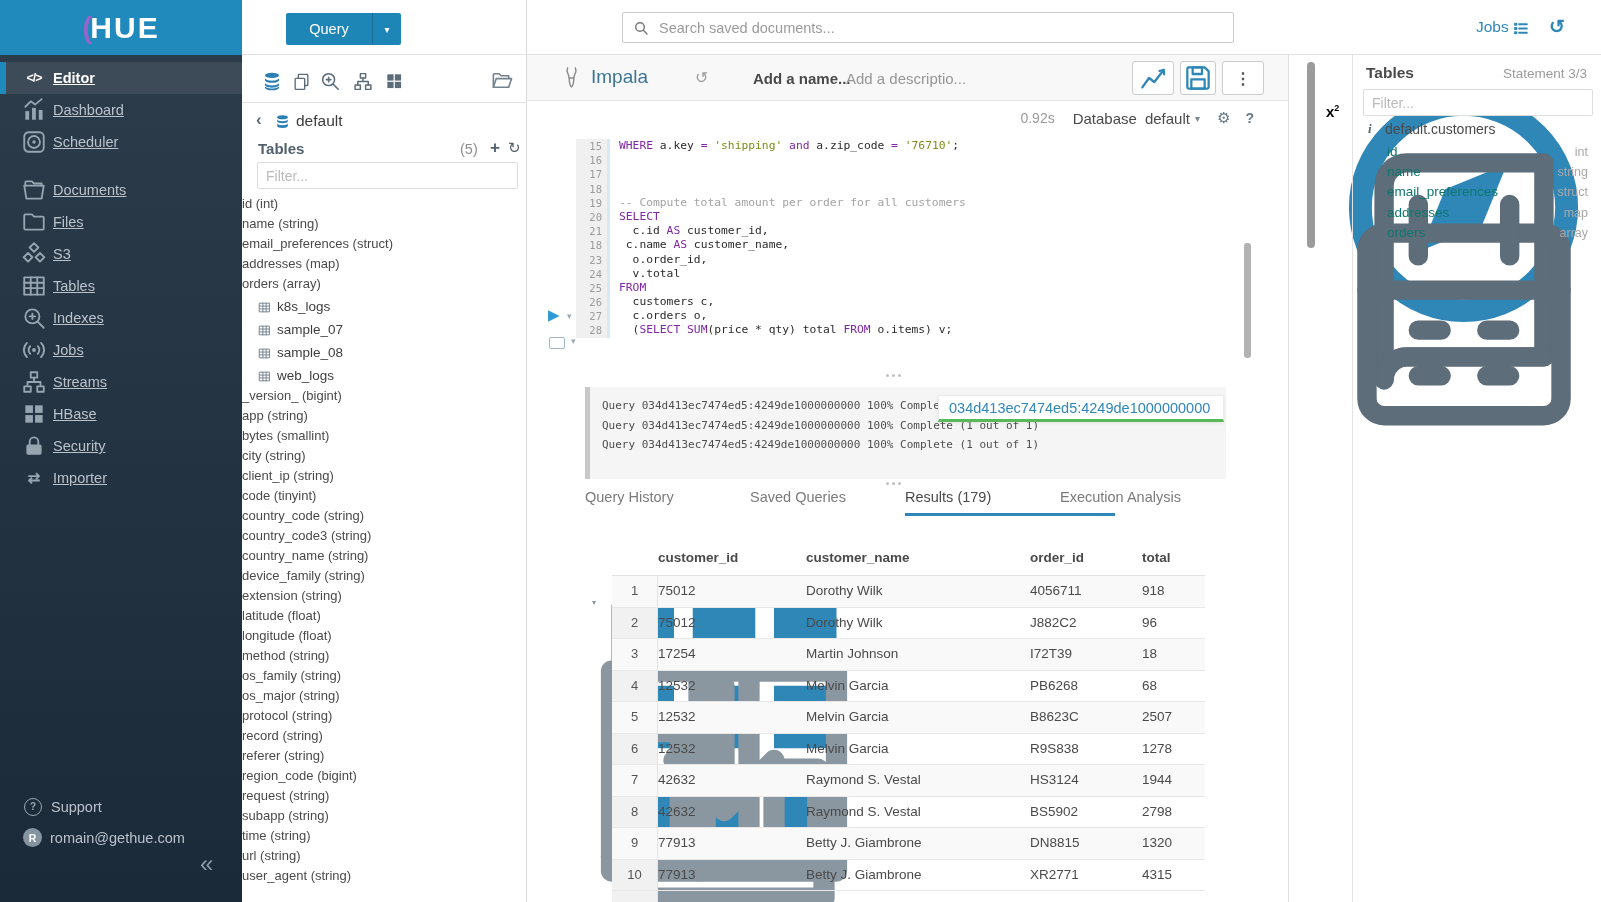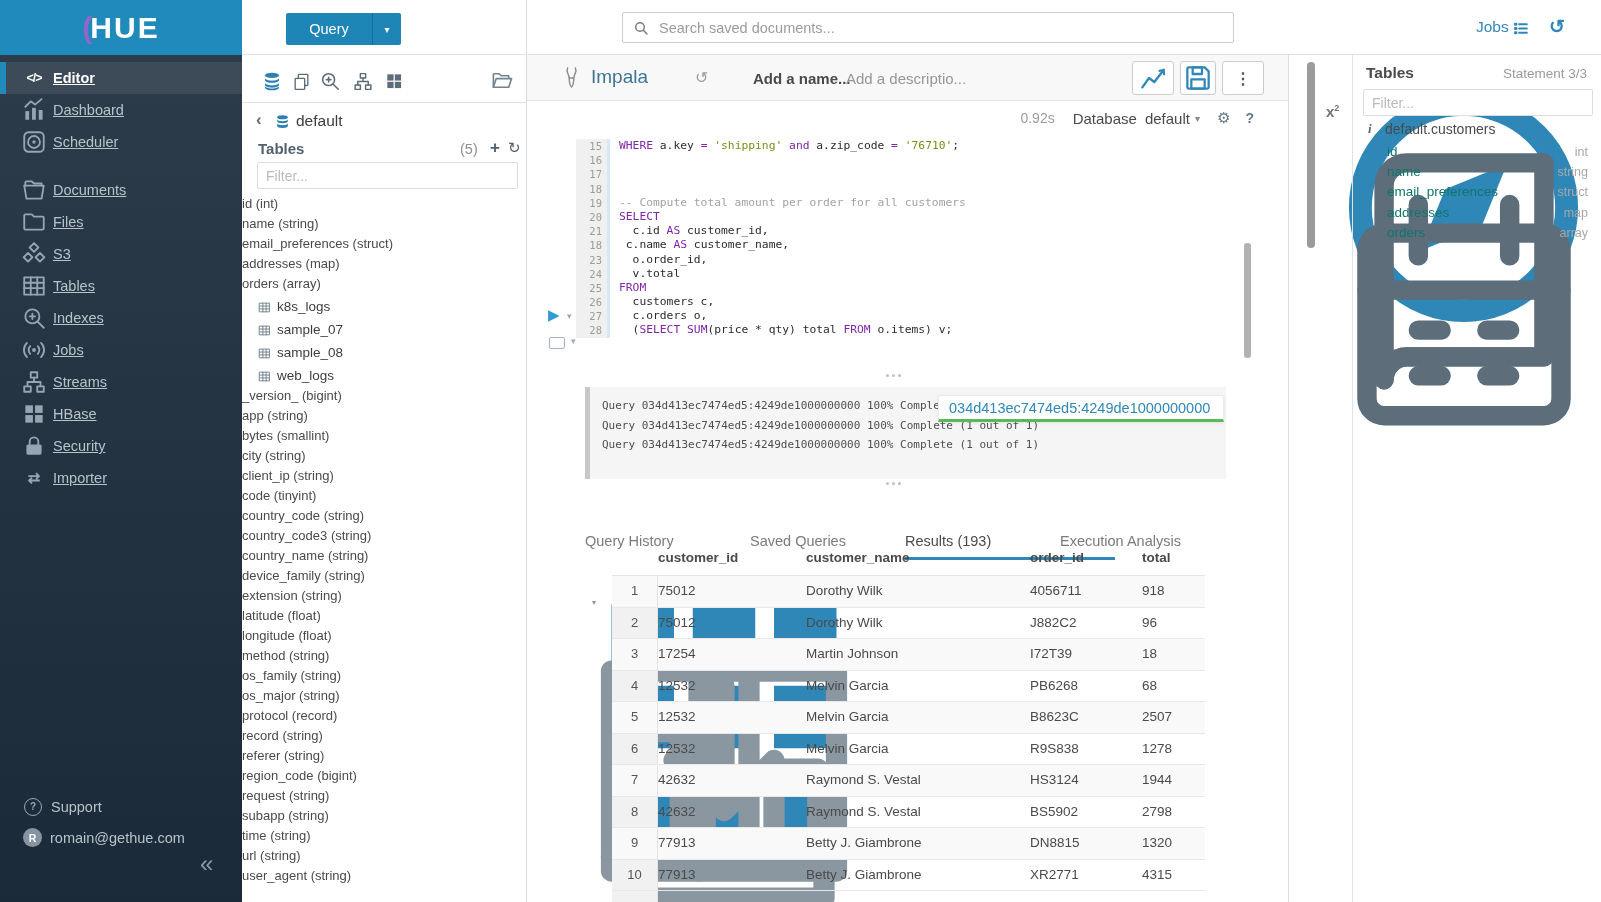--- a/index.html
+++ b/index.html
@@ -89,21 +89,21 @@
   .code-scroll{left:1244px;top:243px;width:7px;height:115px;background:#b2b2b2;border-radius:3px;cursor:pointer;}
   .dots{display:flex;gap:3px;cursor:row-resize;}
   .dots i{width:3px;height:3px;border-radius:50%;background:#c0c0c0;}
   
   .log-box{left:585px;top:387px;width:641px;height:92px;background:#f5f5f5;border-left:5px solid #c8c8c8;box-sizing:border-box;}
   #log-lines{padding:9px 0 0 12px;}
   .log-line{height:19.6px;line-height:19.6px;font-family:"DejaVu Sans Mono",monospace;font-size:11px;color:#4f4f4f;white-space:pre;}
   .popover{left:938px;top:395px;width:286px;height:27px;background:#fff;border:1px solid #ececec;border-bottom:3px solid #57b957;box-sizing:border-box;box-shadow:0 1px 3px rgba(0,0,0,0.08);display:flex;align-items:center;}
   .popover span{padding-left:10px;font-size:14.5px;color:#2f87b8;cursor:pointer;}
   
-  #tabs{position:absolute;left:585px;top:528px;width:680px;height:33px;}
+  #tabs{position:absolute;left:585px;top:484px;width:680px;height:33px;}
   .tab{position:absolute;top:5px;font-size:14.5px;color:#7b7b7b;cursor:pointer;white-space:nowrap;}
   .tab.active{color:#4a4a4a;}
   #tab-underline{position:absolute;top:29px;height:3px;width:210px;background:#2f87b8;}
   
   .res-ic{color:#8a97a1;cursor:pointer;}
   .res-ic svg{width:16px;height:16px;}
   .res-ic.blue{color:#2f87b8;}
   #rtable{position:absolute;left:612px;top:540px;width:593px;height:362px;overflow:hidden;font-size:13.5px;color:#4a4a4a;}
   .tr{display:flex;}
   .th{height:36px;line-height:36px;font-weight:bold;border-bottom:1px solid #e3e3e3;box-sizing:border-box;}
@@ -114,21 +114,21 @@
   .c2{width:224px;flex:none;}
   .c3{width:112px;flex:none;}
   .c4{width:63px;flex:none;}
   .td-row .c0{background:#f1f1f1;color:#555;font-size:13px;border-right:1px solid #e3e3e3;box-sizing:border-box;}
   
   .v-border{width:1px;background:#ddd;}
   .main-scroll{left:1307px;top:62px;width:8px;height:186px;background:#9b9b9b;border-radius:4px;cursor:pointer;}
   .ric{color:#5d6d79;cursor:pointer;}
   .ric svg{width:20px;height:20px;}
   .ric.blue{color:#2f87b8;}
-  .x2{left:1326px;top:103px;font-size:15px;font-weight:bold;color:#737373;cursor:pointer;}
+  .x2{left:1326px;top:103px;font-size:15px;font-weight:bold;color:#000000;cursor:pointer;}
   .x2 sup{font-size:9px;}
   .rp-title{left:1366px;top:64px;font-size:15.5px;font-weight:bold;color:#4a4a4a;}
   .rp-stmt{left:1430px;top:66px;width:157px;text-align:right;font-size:13.5px;color:#9b9b9b;}
   .rp-info-i{left:1368px;top:121px;font-size:13px;font-weight:bold;color:#5a6a76;font-family:"Liberation Serif",serif;font-style:italic;}
   .rp-tbl{left:1385px;top:121px;font-size:14px;color:#4a4a4a;cursor:pointer;}
   #rcols{position:absolute;left:1363px;top:142px;width:225px;}
   .rcol{display:flex;height:20.2px;line-height:20.2px;cursor:pointer;}
   .rcol-n{padding-left:24px;font-size:13.5px;color:#0f766e;flex:1;}
   .rcol-t{font-size:12.5px;color:#a8a8a8;text-align:right;}
   svg.svgic{fill:none;stroke:currentColor;stroke-width:1.7;stroke-linecap:round;stroke-linejoin:round;width:100%;height:100%;}
@@ -380,21 +380,21 @@
       <div class="a-col">country_code (string)</div>
       <div class="a-col">country_code3 (string)</div>
       <div class="a-col">country_name (string)</div>
       <div class="a-col">device_family (string)</div>
       <div class="a-col">extension (string)</div>
       <div class="a-col">latitude (float)</div>
       <div class="a-col">longitude (float)</div>
       <div class="a-col">method (string)</div>
       <div class="a-col">os_family (string)</div>
       <div class="a-col">os_major (string)</div>
-      <div class="a-col">protocol (record)</div>
+      <div class="a-col">protocol (string)</div>
       <div class="a-col">record (string)</div>
       <div class="a-col">referer (string)</div>
       <div class="a-col">region_code (bigint)</div>
       <div class="a-col">request (string)</div>
       <div class="a-col">subapp (string)</div>
       <div class="a-col">time (string)</div>
       <div class="a-col">url (string)</div>
       <div class="a-col">user_agent (string)</div>
     </div>
 
@@ -531,21 +531,21 @@
   <div class="abs dots" style="left:886px;top:482px;">
       <i></i>
       <i></i>
       <i></i>
     </div>
 
   <div id="tabs">
       <div id="tab-underline" style="left: 320px;"></div>
       <div class="tab" style="left: 0px;">Query History</div>
       <div class="tab" style="left: 165px;">Saved Queries</div>
-      <div class="tab active" style="left: 320px;">Results (193)</div>
+      <div class="tab active" style="left: 320px;">Results (179)</div>
       <div class="tab" style="left: 475px;">Execution Analysis</div>
     </div>
 
   <div class="abs res-ic blue" style="left:574px;top:567px;"><svg class="svgic" viewBox="0 0 24 24">
         <g fill="currentColor" stroke="none">
           <rect x="3" y="3" width="5" height="5"></rect>
           <rect x="9.5" y="3" width="5" height="5"></rect>
           <rect x="16" y="3" width="5" height="5"></rect>
           <rect x="3" y="9.5" width="5" height="5"></rect>
           <rect x="9.5" y="9.5" width="5" height="5"></rect>

